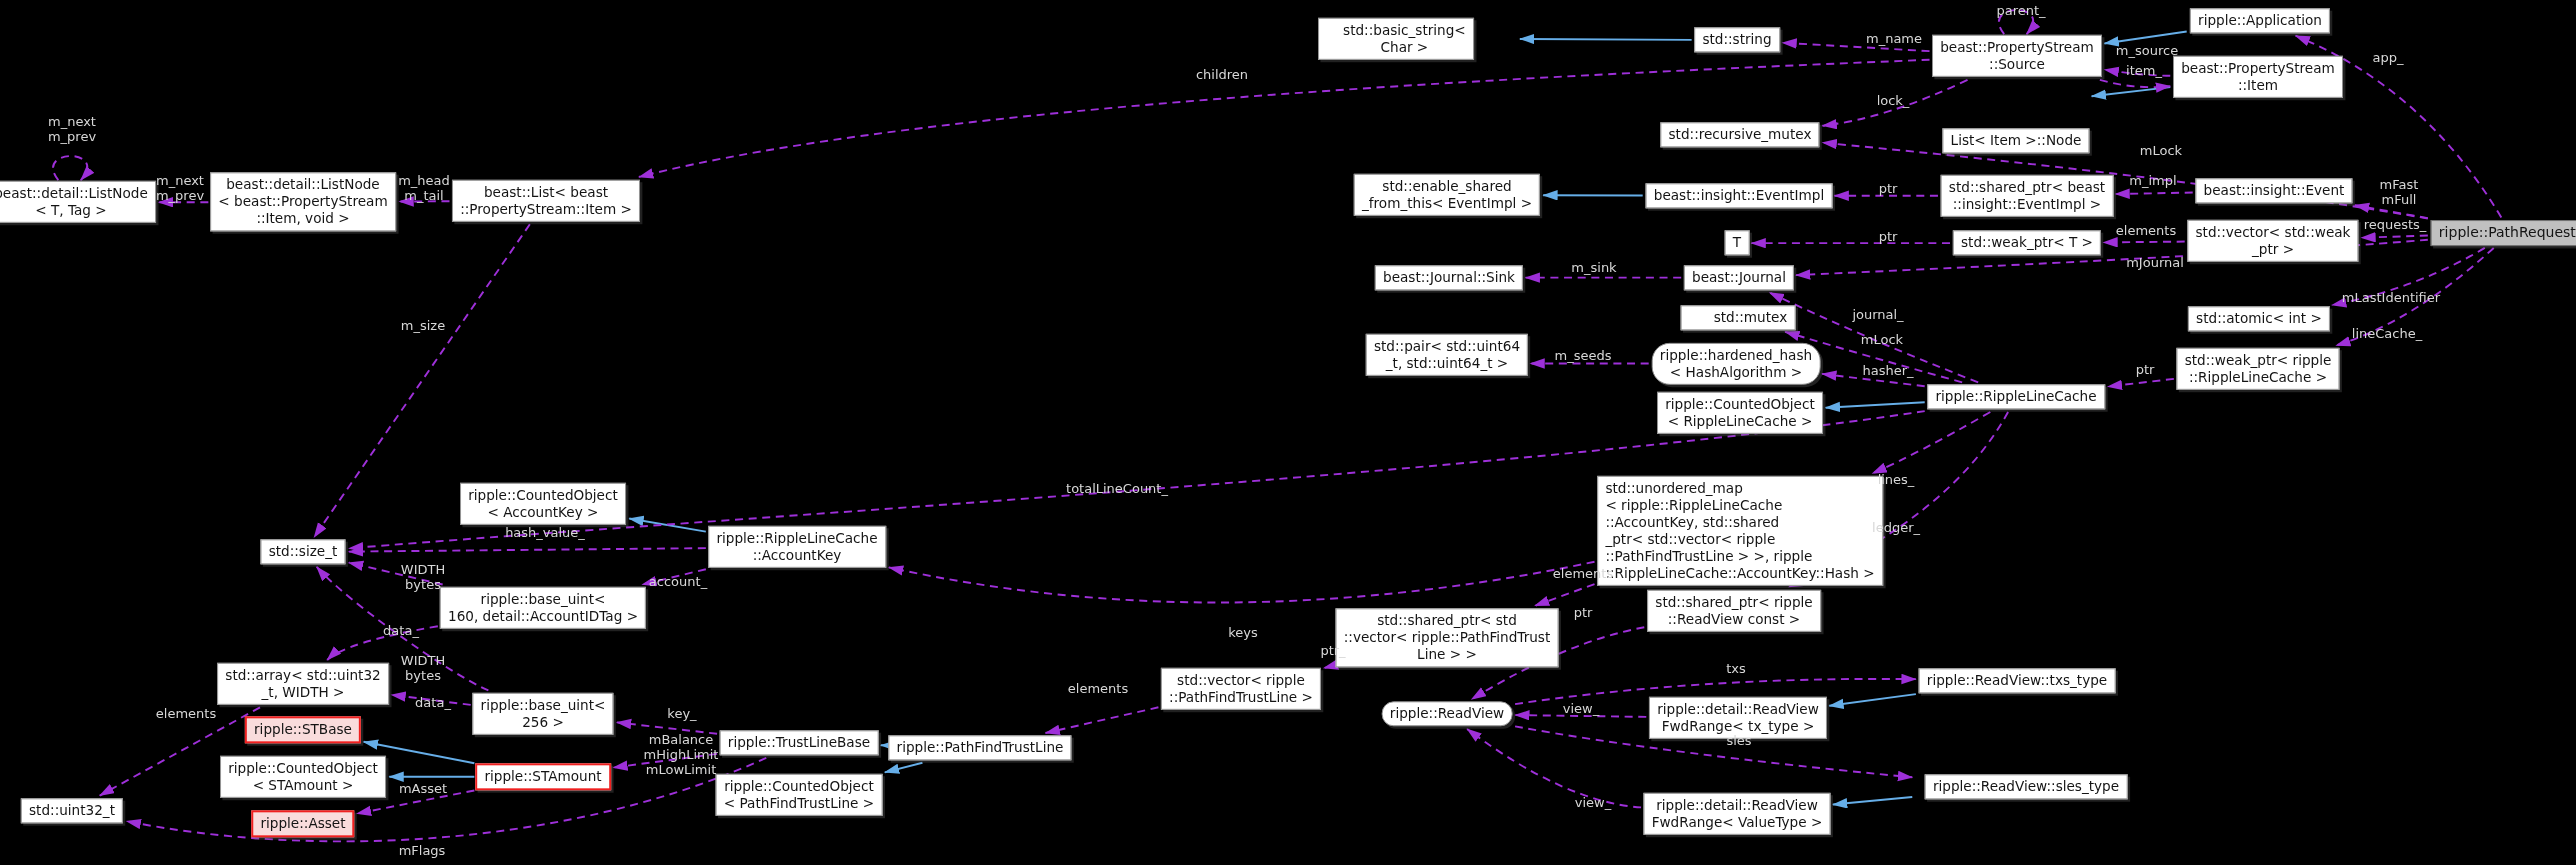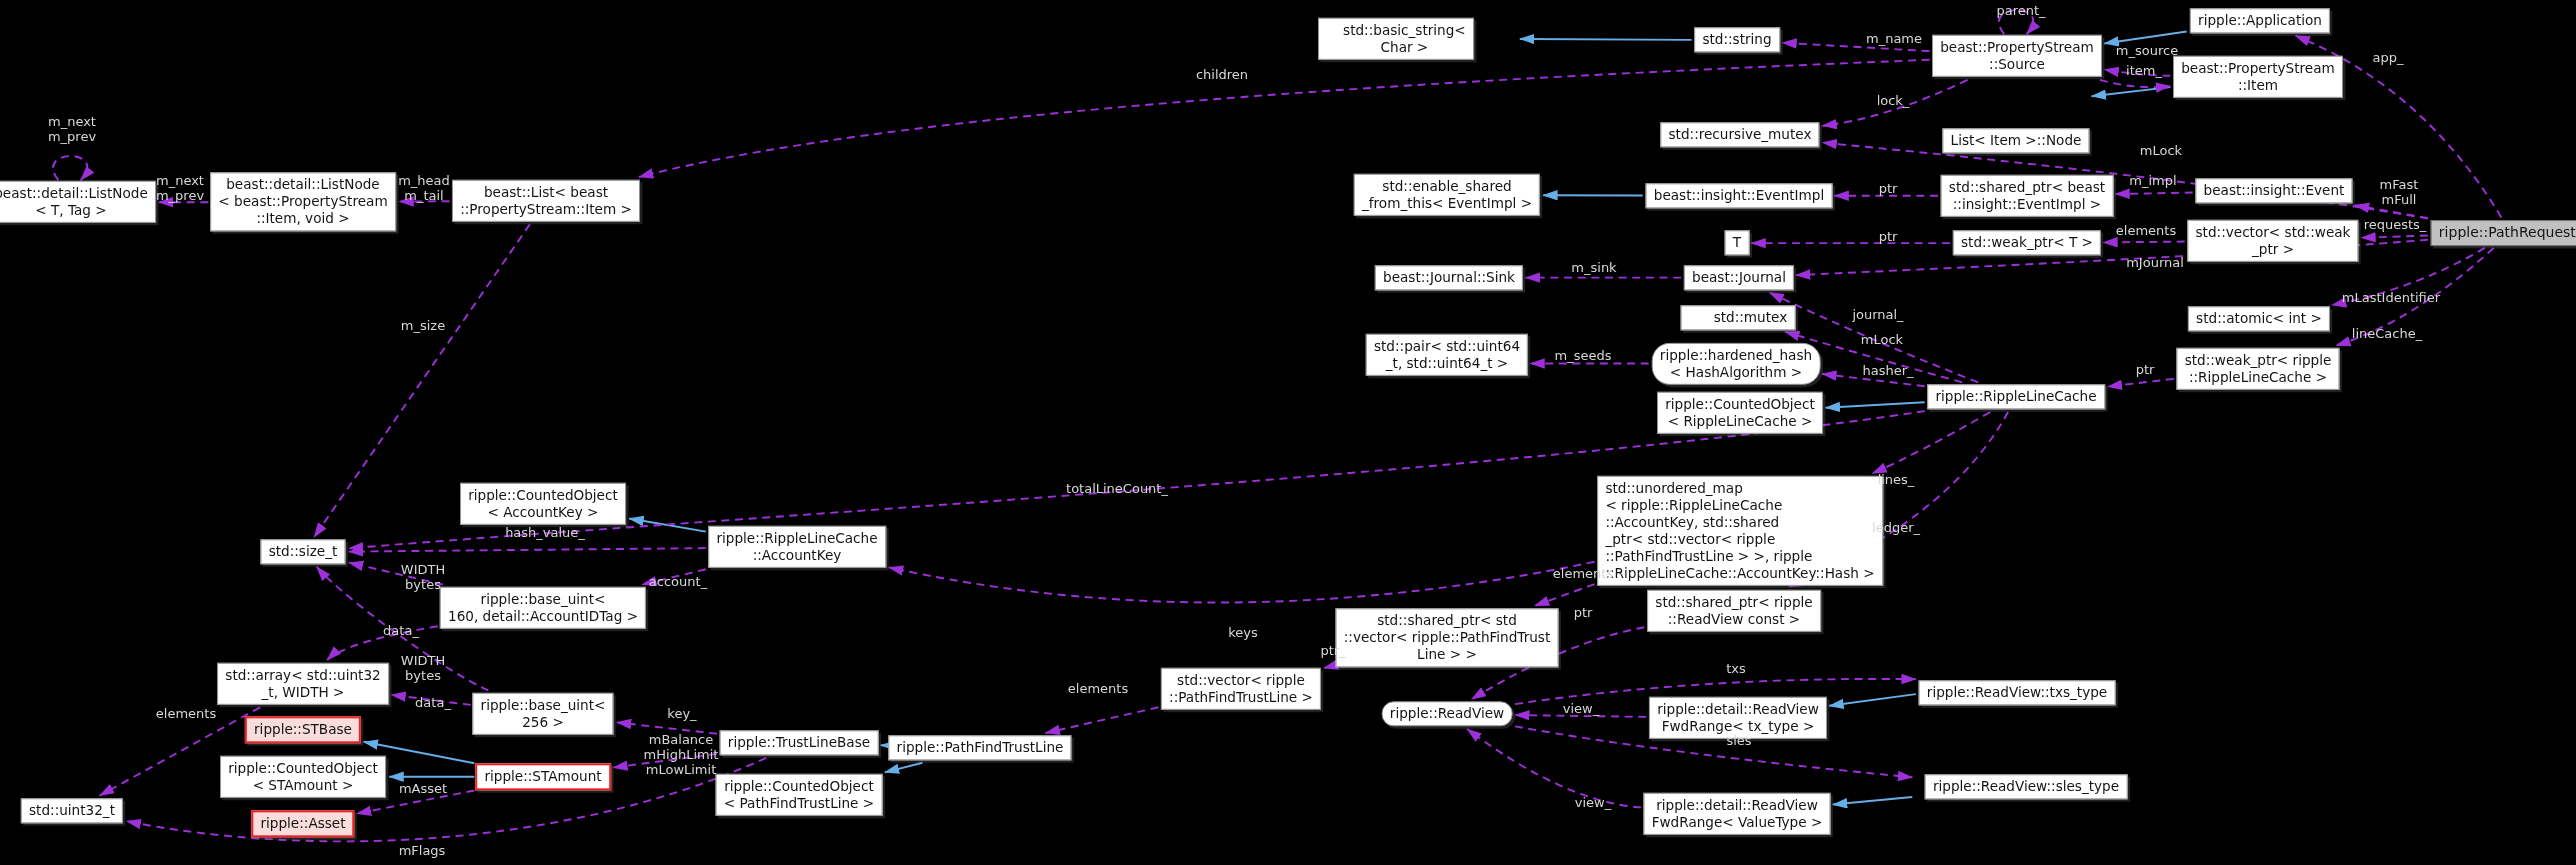--- a/index.html
+++ b/index.html
@@ -164,21 +164,21 @@
 &lt; STAmount &gt;</div>
     <div class="node red-white" style="left: 543px; top: 777px;">ripple::STAmount</div>
     <div class="node red-pink" style="left: 303px; top: 824px;">ripple::Asset</div>
     <div class="node " style="left: 72px; top: 811px;">std::uint32_t</div>
     <div class="node " style="left: 799px; top: 743px;">ripple::TrustLineBase</div>
     <div class="node " style="left: 980px; top: 748px;">ripple::PathFindTrustLine</div>
     <div class="node " style="left: 799px; top: 795px;">ripple::CountedObject
 &lt; PathFindTrustLine &gt;</div>
     <div class="node " style="left: 1738px; top: 718px;">ripple::detail::ReadView
 FwdRange&lt; tx_type &gt;</div>
-    <div class="node " style="left: 2017px; top: 681px; margin-top: 12px;">ripple::ReadView::txs_type</div>
+    <div class="node " style="left: 2017px; top: 681px;">ripple::ReadView::txs_type</div>
     <div class="node " style="left: 1737px; top: 814px;">ripple::detail::ReadView
 FwdRange&lt; ValueType &gt;</div>
     <div class="node " style="left: 2016px; top: 787px; margin-left: 10px;">ripple::ReadView::sles_type</div>
     <div class="edge-label" style="left: 1894px; top: 39px;">m_name</div>
     <div class="edge-label" style="left: 2021px; top: 11.2px;">parent_</div>
     <div class="edge-label" style="left: 2388px; top: 58px;">app_</div>
     <div class="edge-label" style="left: 2147px; top: 51px;">m_source</div>
     <div class="edge-label" style="left: 2144px; top: 71px;">item_</div>
     <div class="edge-label" style="left: 1893px; top: 101px;">lock_</div>
     <div class="edge-label" style="left: 2161px; top: 151px;">mLock</div>

